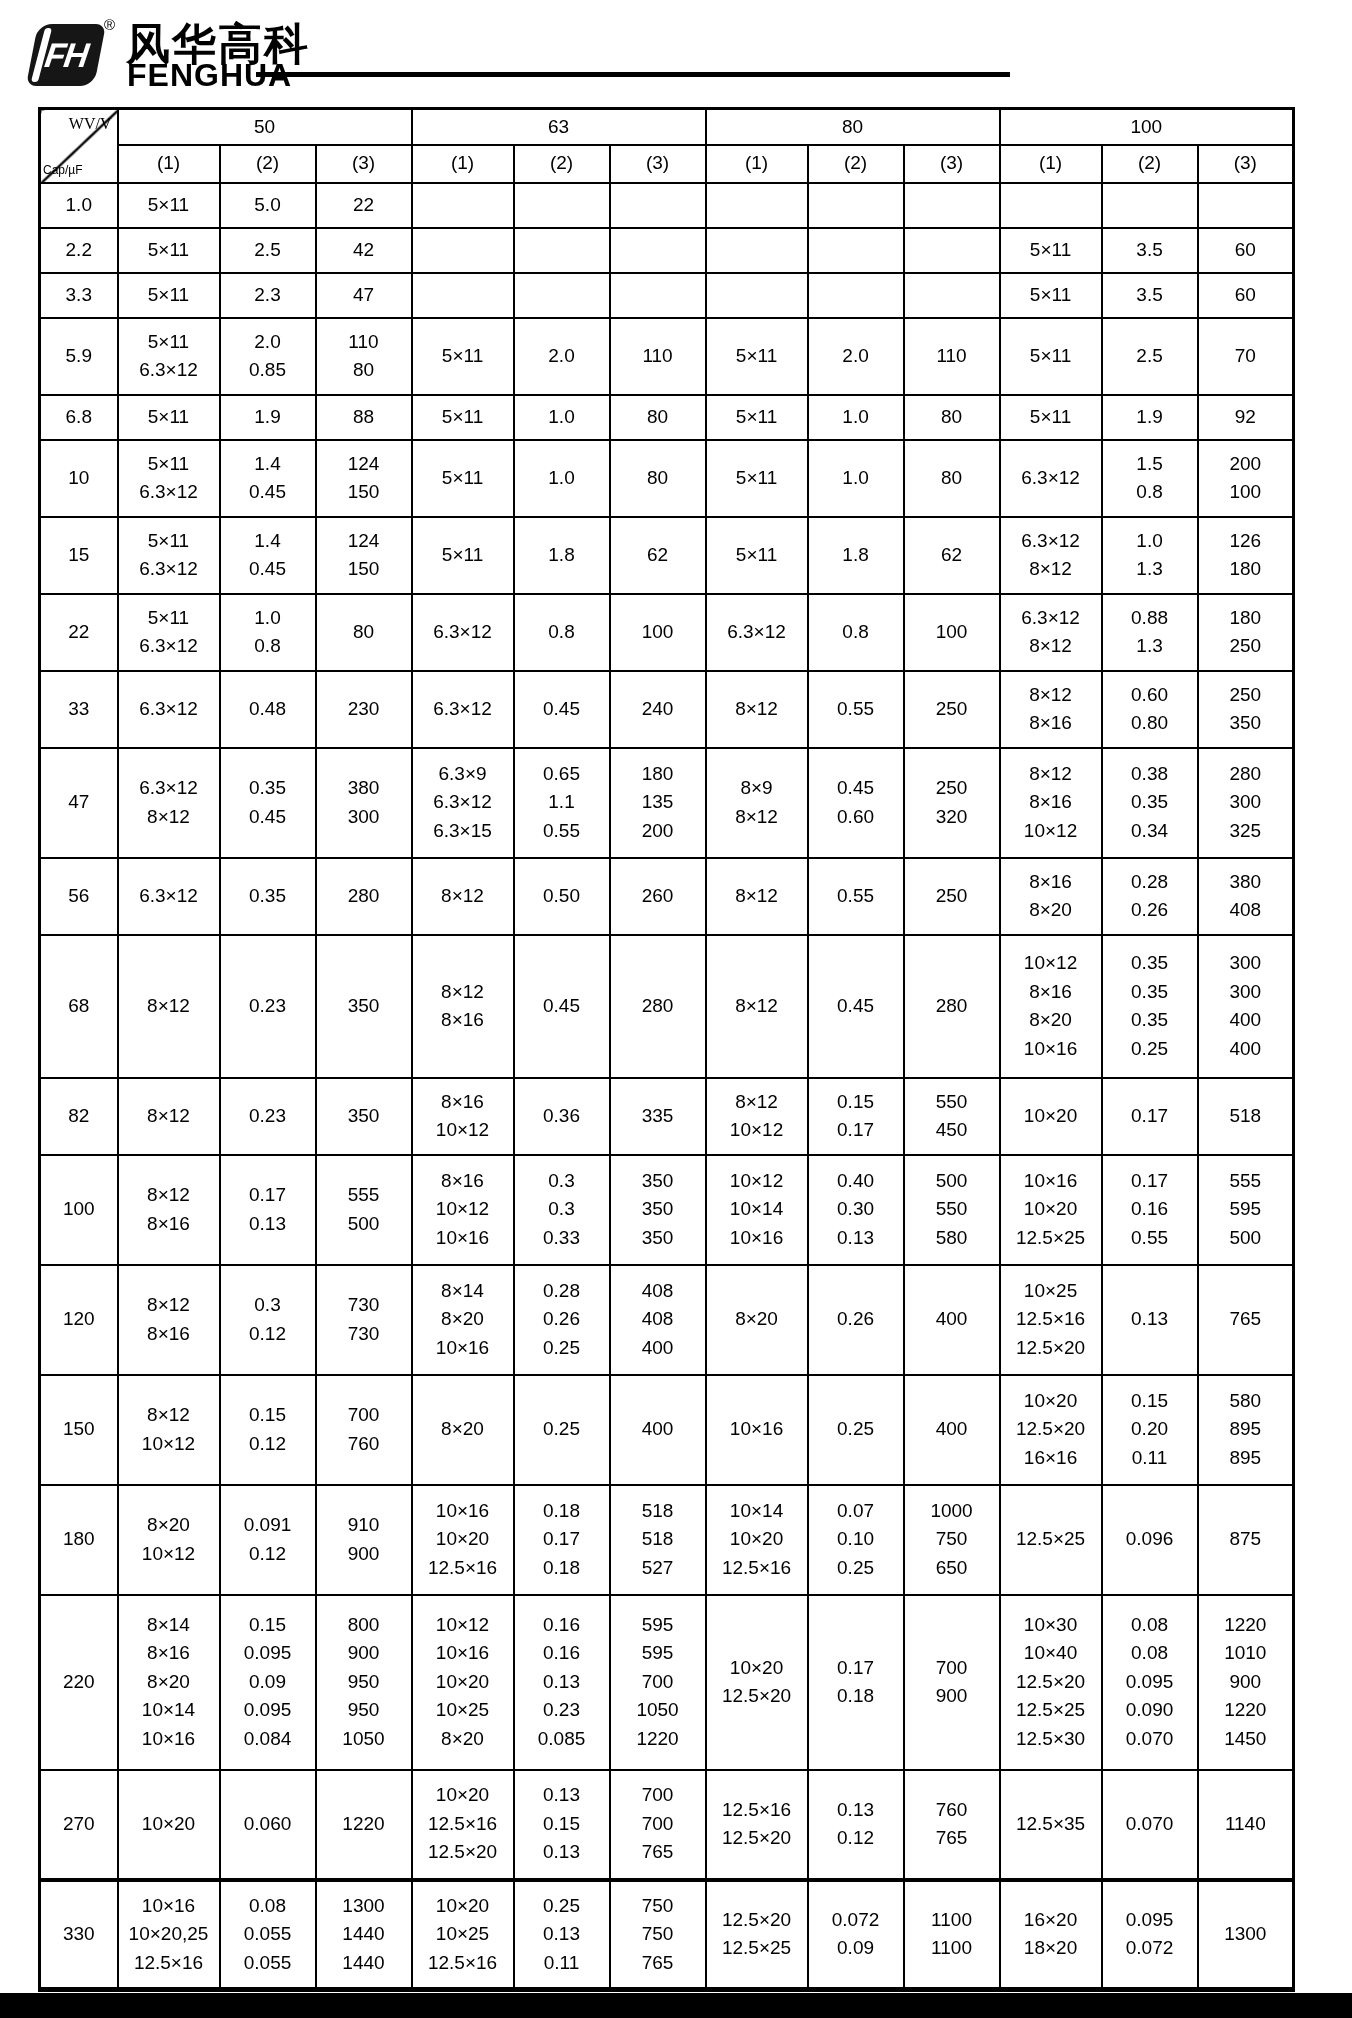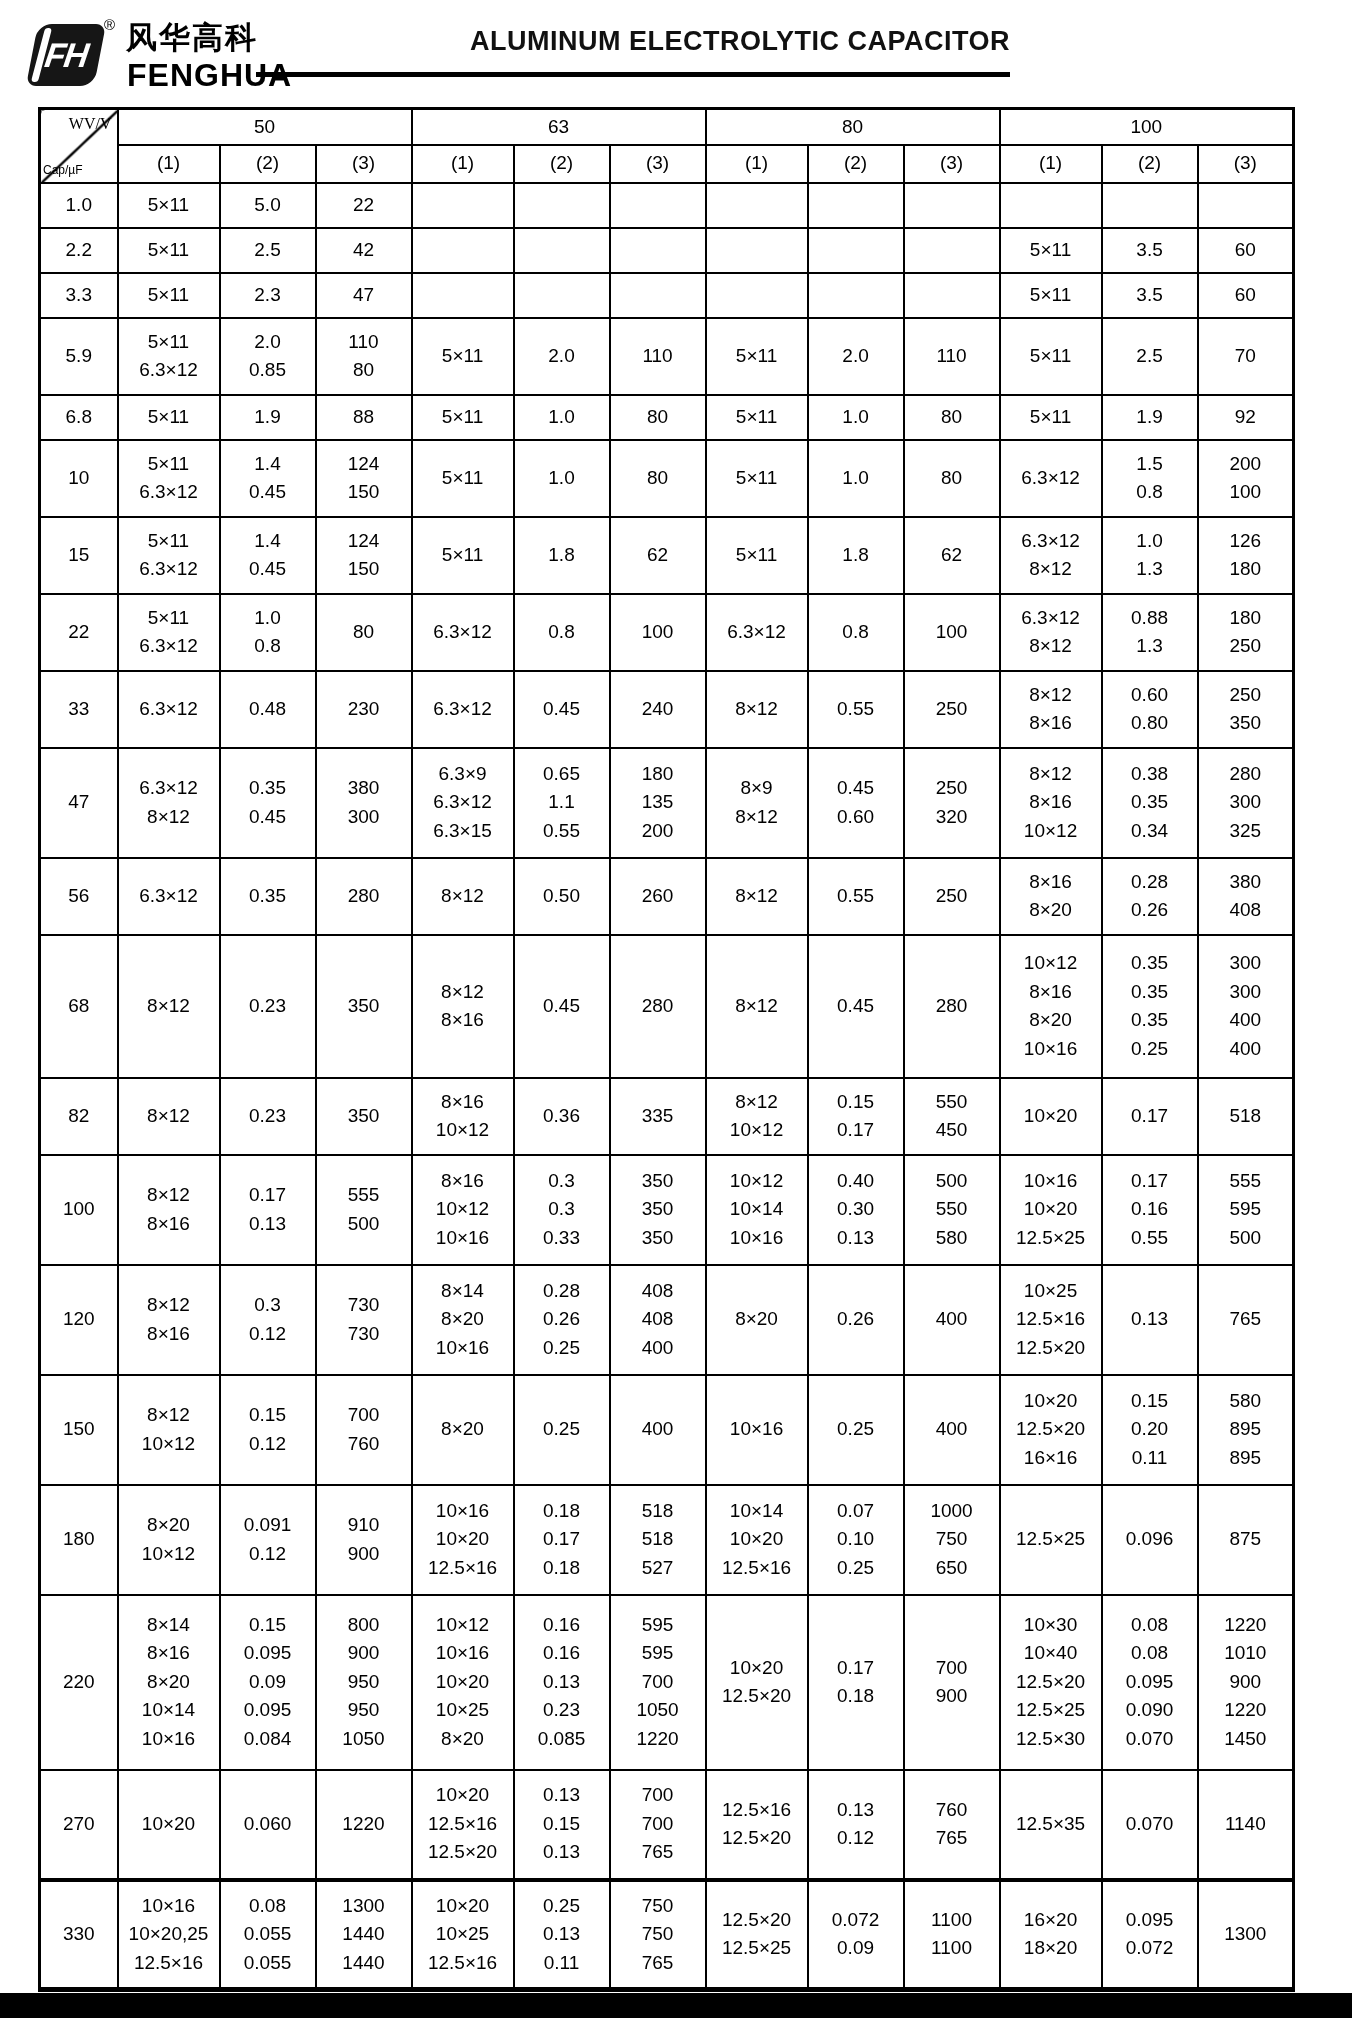--- a/index.html
+++ b/index.html
@@ -21,21 +21,21 @@
     position:absolute; left:0; top:0; width:100%; height:100%;
     display:flex; align-items:center; justify-content:center;
     color:#fff; font-weight:bold; font-style:italic; font-size:34px;
     letter-spacing:-2px; transform:skewX(3deg);
   }
   .logo-mark .swoosh {
     position:absolute; left:6px; top:4px; width:7px; height:54px;
     background:#fff; border-radius:6px; transform:rotate(4deg);
   }
   .logo-reg { position:absolute; left:104px; top:16px; font-size:15px; }
-  .logo-cn  { position:absolute; left:126px; top:22px; font-size:31px; font-weight:bold; letter-spacing:2px; line-height:1; }
+  .logo-cn  { position:absolute; left:126px; top:22px; font-size:44px; font-weight:bold; letter-spacing:2px; line-height:1; }
   .logo-en  { position:absolute; left:127px; top:59px; font-size:32px; font-weight:600; letter-spacing:1px; line-height:1; }
   .doc-title{
     position:absolute; right:342px; top:26px; font-size:27px; font-weight:bold;
     letter-spacing:0.5px; color:#111;
   }
   .hdr-rule { position:absolute; left:256px; top:72px; width:754px; height:5px; background:#000; }
 
   
   table.cap {
     position:absolute; left:38px; top:107px; width:1254px;
@@ -75,21 +75,20 @@
 <div class="page">
 
   <div class="hdr">
     <div class="logo-mark">
       <span class="swoosh"></span>
       <span class="fh">FH</span>
     </div>
     <span class="logo-reg">®</span>
     <div class="logo-cn">风华高科</div>
     <div class="logo-en">FENGHUA</div>
-    <div class="doc-title">ALUMINUM ELECTROLYTIC CAPACITOR</div>
     <div class="hdr-rule"></div>
   </div>
 
   <table class="cap">
     <colgroup>
       <col style="width:78px">
       <col style="width:102px">
         <col style="width:96px">
         <col style="width:96px">
       <col style="width:102px">

